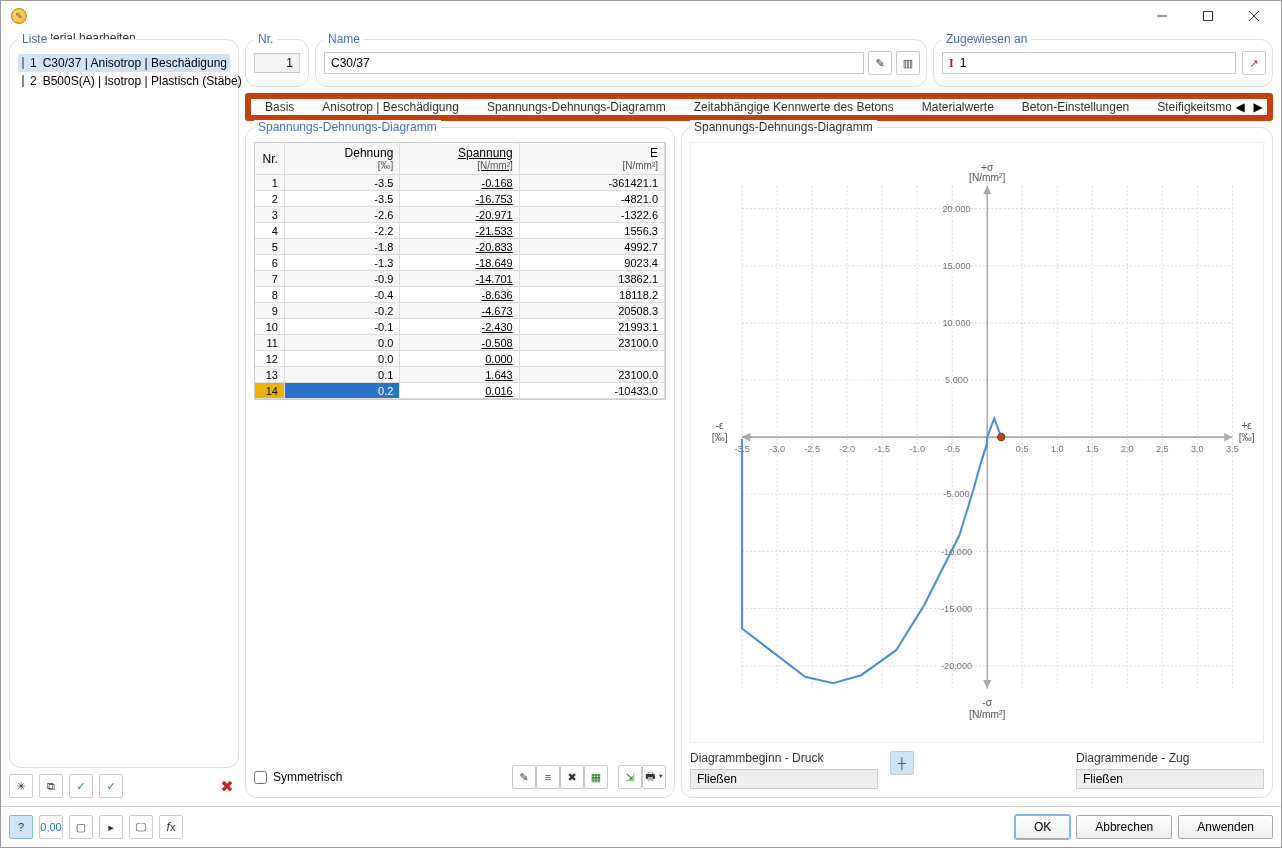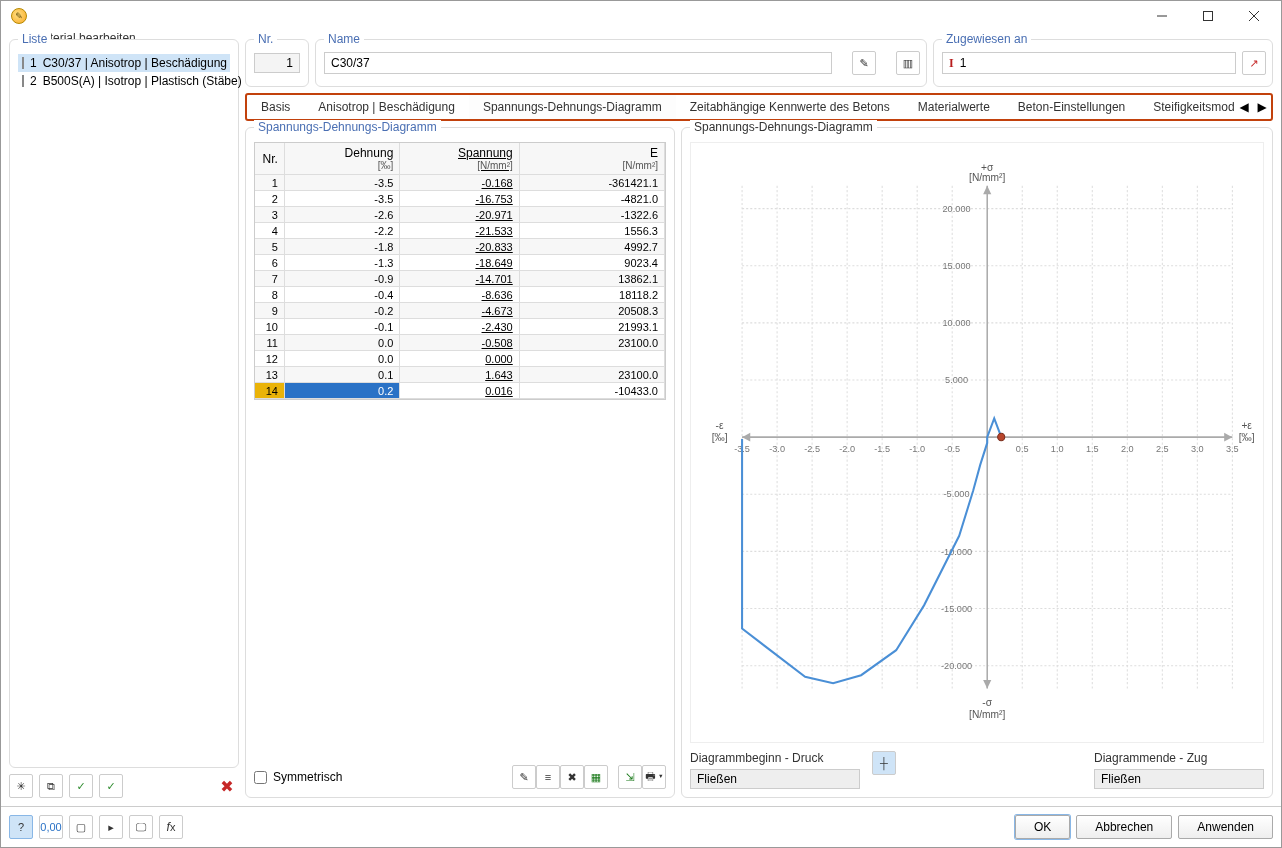--- a/index.html
+++ b/index.html
@@ -10,48 +10,48 @@
 .titlebar .appicon { width:16px; height:16px; margin:0 6px; display:flex; align-items:center; justify-content:center; border-radius:50%; background:radial-gradient(circle at 40% 40%, #ffe082, #f9a825); border:1px solid #b68900; font-size:9px; color:#5d4500; }
 .titlebar .title { flex:0 0 auto; color:#333;margin-top:44px; }
 .titlebar .spacer { flex:1; }
 .winbtn { width:46px; height:30px; display:flex; align-items:center; justify-content:center; }
 .winbtn svg { width:10px; height:10px; }
 
 
 .content { flex:1; padding:8px; display:flex; gap:6px; min-height:0; }
 
 
-.panel { border:1px solid #ddd; border-radius:6px; position:relative; padding:8px; background:#fff; }
+.panel { border:1px solid #ddd; border-radius:12px; position:relative; padding:8px; background:#fff; }
 .panel-title { position:absolute; top:-8px; left:8px; background:#fff; padding:0 4px; color:#4a6fb3; font-weight:400; }
 .panel-title.dark { color:#333; }
 
 
 .left-col { width:230px; display:flex; flex-direction:column; }
 .panel.liste { flex:1; padding-top:14px; }
 .list-row { display:flex; align-items:center; height:18px; padding:0 4px; gap:6px; white-space:nowrap; }
 .list-row.sel { background:#cfe4f7; }
 .swatch { width:12px; height:12px; border:1px solid #888; }
 .list-row .num { width:14px; text-align:right; }
 .left-toolbar { display:flex; gap:6px; padding:6px 0 0 0; align-items:center; }
 .tbtn { width:24px; height:24px; border:1px solid #ccc; background:#fff; display:flex; align-items:center; justify-content:center; font-size:11px; color:#333; border-radius:2px;}
 .left-toolbar .spacer { flex:1; }
 
 
 .right-col { flex:1; display:flex; flex-direction:column; gap:6px; min-width:0; }
 .top-row { display:flex; gap:6px; height:48px; }
 .panel.nr { width:64px; display:flex; align-items:center; justify-content:flex-end; padding-right:8px; }
 .nr-val { width:48px; height:20px; border:1px solid #ccc; text-align:right; padding-right:6px; line-height:18px; background:#f4f4f4; }
-.panel.name { flex:1; display:flex; align-items:center; padding-left:8px; padding-right:6px; gap:20px; }
+.panel.name { flex:1; display:flex; align-items:center; padding-left:8px; padding-right:6px; gap:4px; }
 .name-input { flex:1; height:22px; border:1px solid #ccc; padding:0 6px; }
 .panel.zug { width:340px; display:flex; align-items:center; padding-left:8px; padding-right:6px; gap:6px; }
 .zug-box { flex:1; height:22px; border:1px solid #ccc; padding:0 6px; display:flex; align-items:center; gap:6px; }
 .ibeam { color:#b71c1c; font-weight:bold; font-family:Georgia,serif; }
 
 
-.tabs { border:2px solid #c2410c; border-radius:3px; display:flex; align-items:center; height:28px; overflow:hidden; }
+.tabs { border:6px solid #c2410c; border-radius:3px; display:flex; align-items:center; height:28px; overflow:hidden; }
 .tab { padding:0 14px; height:28px; line-height:28px; color:#333; white-space:nowrap; }
 .tab.active { background:#fff; border-bottom:2px solid #cfe4f7; box-shadow:inset 0 -2px 0 #cfe4f7; background:#f0f6fc; }
 .tab.active { background:#fff; }
 .tabs .scrollbtn { width:18px; text-align:center; }
 
 
 .body-row { flex:1; display:flex; gap:6px; min-height:0; }
 .panel.table-panel { width:430px; display:flex; flex-direction:column; padding-top:14px; }
 .tbl { border:1px solid #ccc; }
 .tbl .hdr { display:flex; background:#f7f7f7; }
@@ -71,21 +71,21 @@
 .table-footer .spacer { flex:1; }
 .chk { display:flex; align-items:center; gap:6px; }
 .chk input { width:13px; height:13px; }
 
 
 .panel.chart-panel { flex:1; display:flex; flex-direction:column; padding-top:14px; }
 .chart-area { flex:1; border:1px solid #eee; background:#fff; position:relative; }
 .chart-footer { display:flex; margin-top:8px; gap:12px; align-items:flex-start; }
 .diag-group { display:flex; flex-direction:column; gap:4px; }
 .diag-group .label { color:#333; }
-.diag-group .valbox { width:170px; height:20px; border:1px solid #ccc; background:#eee; padding:0 6px; line-height:18px; }
+.diag-group .valbox { width:188px; height:20px; border:1px solid #ccc; background:#eee; padding:0 6px; line-height:18px; }
 .diag-center { display:flex; align-items:flex-end; padding-bottom:0; }
 
 
 .bottombar { border-top:1px solid #ccc; padding:8px; display:flex; align-items:center; gap:6px; }
 .bottombar .spacer { flex:1; }
 .btn { height:24px; padding:0 18px; border:1px solid #aaa; background:linear-gradient(#fff,#eee); border-radius:2px; }
 .btn.default { box-shadow:0 0 0 1px #89b7e6; }
 
 
 .chart-svg { width:100%; height:100%; }

